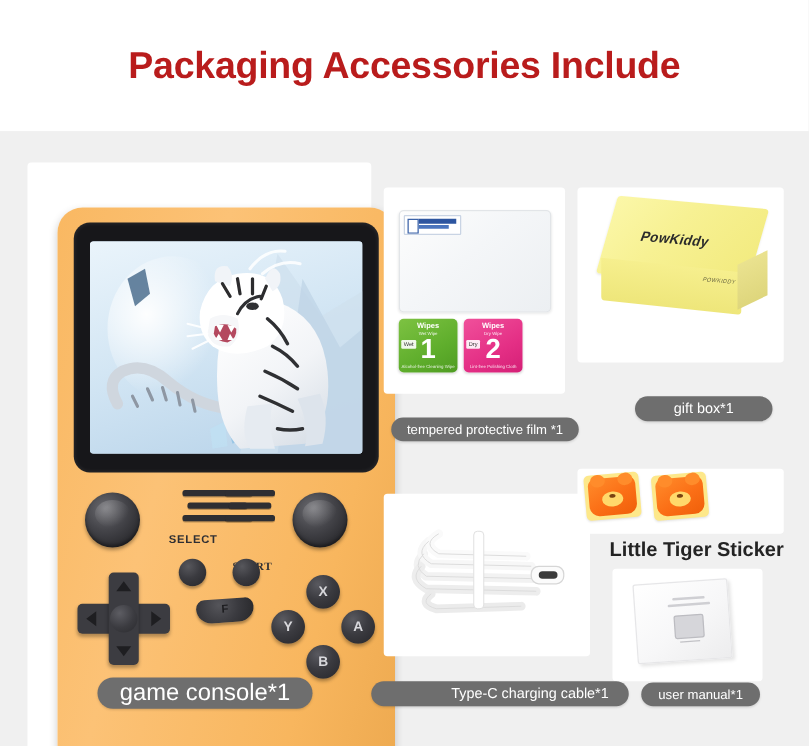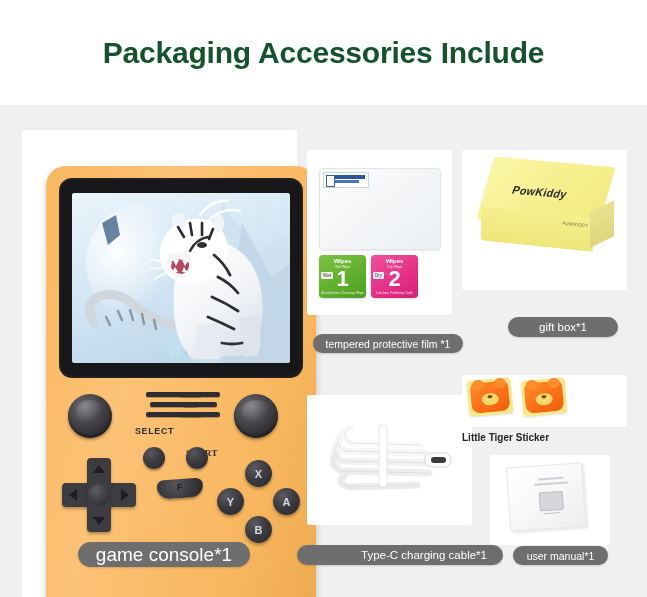--- a/index.html
+++ b/index.html
@@ -10,43 +10,43 @@
     overflow:hidden;
     position:relative;
   }
   
   .header{
     height:105px;
     background:#ffffff;
     display:flex;align-items:center;justify-content:center;
   }
   .title{
-    font-size:30px;font-weight:bold;color:#14532d;
+    font-size:30px;font-weight:bold;color:#b91c1c;
     letter-spacing:-0.2px;white-space:nowrap;
   }
   
   .stage{position:absolute;left:0;top:105px;width:647px;height:492px;background:#f0f0f0;}
   .panel{position:absolute;background:#ffffff;border-radius:3px;}
 
   
   .pill{
     position:absolute;
     background:#6e6e6e;color:#ffffff;
     border-radius:14px;
     display:flex;align-items:center;justify-content:center;
     white-space:nowrap;
     box-shadow:0 1px 2px rgba(0,0,0,.15);
   }
   .pill.small{font-size:10.5px;height:19px;}
   .pill.mid{font-size:11.5px;height:20px;}
   .pill.big{font-size:19px;height:25px;}
 
   .plain-label{
-    position:absolute;font-size:10px;font-weight:bold;color:#232323;
-    text-align:left;white-space:nowrap;
+    position:absolute;font-size:16px;font-weight:bold;color:#232323;
+    text-align:right;white-space:nowrap;
   }
 
   
   .console{
     position:absolute;left:24px;top:36px;width:270px;height:476px;
     background:linear-gradient(105deg,#f9b862 0%,#fcc276 35%,#f8b65e 75%,#eda94f 100%);
     border-radius:20px 20px 22px 22px;
     box-shadow:0 3px 7px rgba(0,0,0,.20);
     overflow:hidden;
   }

